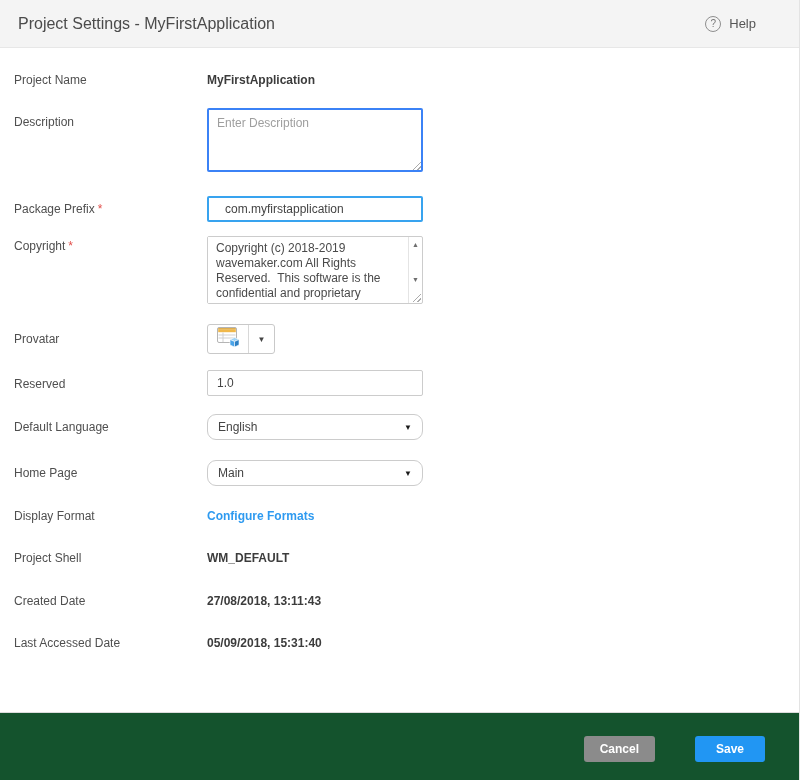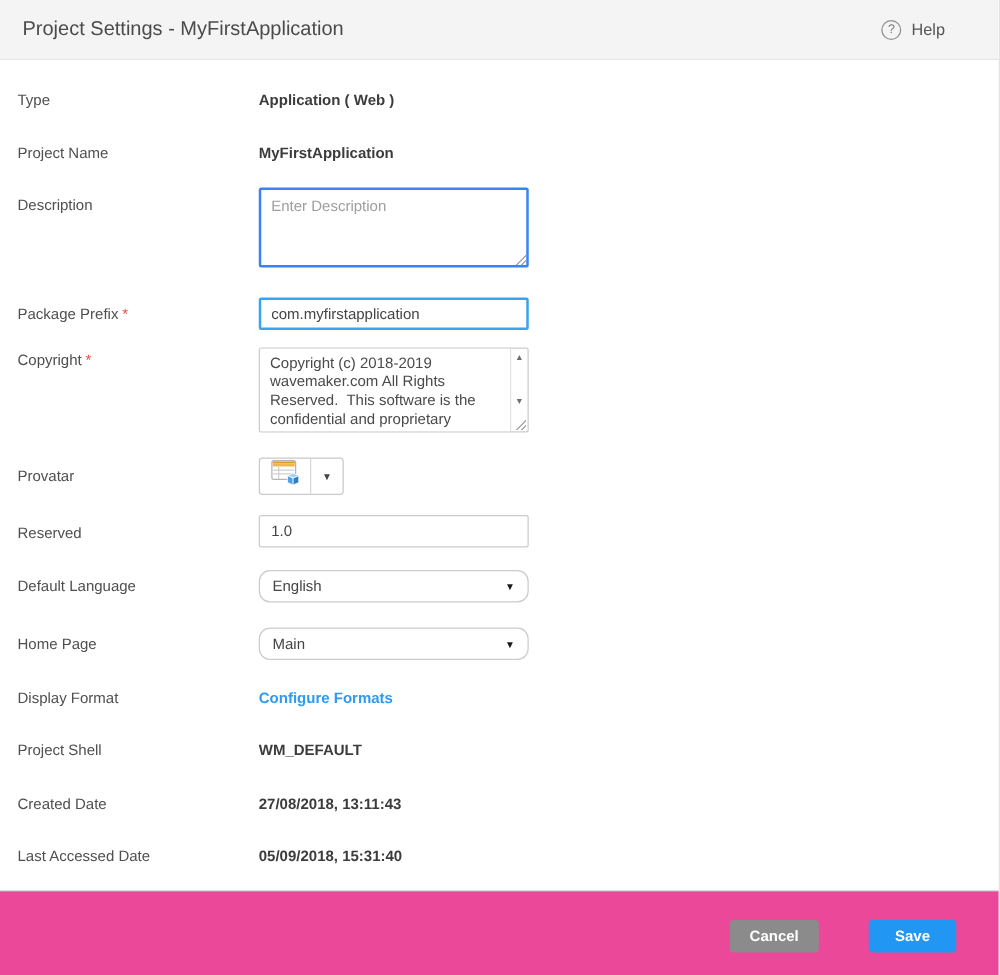--- a/index.html
+++ b/index.html
@@ -38,21 +38,21 @@
   .mb14{margin-bottom:14px}.mb16{margin-bottom:16px}.mb18{margin-bottom:18px}
   .mb20{margin-bottom:20px}.mb23{margin-bottom:23px}.mb24{margin-bottom:24px}
   .mb27{margin-bottom:27px}.mb28{margin-bottom:28px}
 
   
   .text-input {
     width:216px; height:26px; border:1px solid #ccc; border-radius:2px;
     padding:0 9px; font-family:"Liberation Sans",sans-serif;
     font-size:12px; color:#444; background:#fff; outline:none;
   }
-  .text-input.focused { border:2px solid #38a3ef; padding:0 8px; }
+  .text-input.focused { border:2px solid #38a3ef; padding:0 16px; }
 
   textarea.desc {
     width:216px; height:64px; border:2px solid #3b82f6; border-radius:2px;
     resize:none; outline:none; padding:6px 8px;
     font-family:"Liberation Sans",sans-serif; font-size:12px; line-height:15px; color:#444;
     overflow:hidden; position:relative;
   }
   textarea::placeholder { color:#9e9e9e; }
 
   .copy-wrap { position:relative; width:216px; height:68px; border:1px solid #ccc; border-radius:2px; background:#fff; }
@@ -94,21 +94,21 @@
     padding:0 10px; font-size:12px; color:#444; cursor:pointer;
   }
   .select .caret { font-size:8px; color:#191919; }
 
   .link { font-size:12px; font-weight:bold; color:#2e9af0; text-decoration:none; cursor:pointer; line-height:15px; }
 
   
   .footer {
     height:67px; flex-shrink:0;
     display:flex; justify-content:flex-end; align-items:flex-start;
-    gap:40px; padding:23px 34px 0 0; background:#ec4899;
+    gap:40px; padding:23px 34px 0 0; background:#14532d;
   }
   .btn {
     height:26px; min-width:70px; padding:0 16px;
     border:none; border-radius:3px; cursor:pointer;
     font-family:"Liberation Sans",sans-serif; font-size:12px; font-weight:bold; color:#fff;
   }
   .btn-cancel { background:#8b8b8b; }
   .btn-save { background:#2196f3; }
 </style>
 </head>
@@ -117,24 +117,20 @@
 <div class="header">
   <div class="title">Project Settings - MyFirstApplication</div>
   <div class="help">
     <span class="help-circle">?</span>
     <span class="help-text">Help</span>
   </div>
 </div>
 
 <div class="content">
 
-  <div class="row mb27">
-    <div class="lbl">Type</div>
-    <div class="val">Application ( Web )</div>
-  </div>
 
   <div class="row mb20">
     <div class="lbl">Project Name</div>
     <div class="val">MyFirstApplication</div>
   </div>
 
   <div class="row mb24">
     <div class="lbl pt7">Description</div>
     <div class="desc-wrap">
       <textarea class="desc" placeholder="Enter Description" style=""></textarea>

